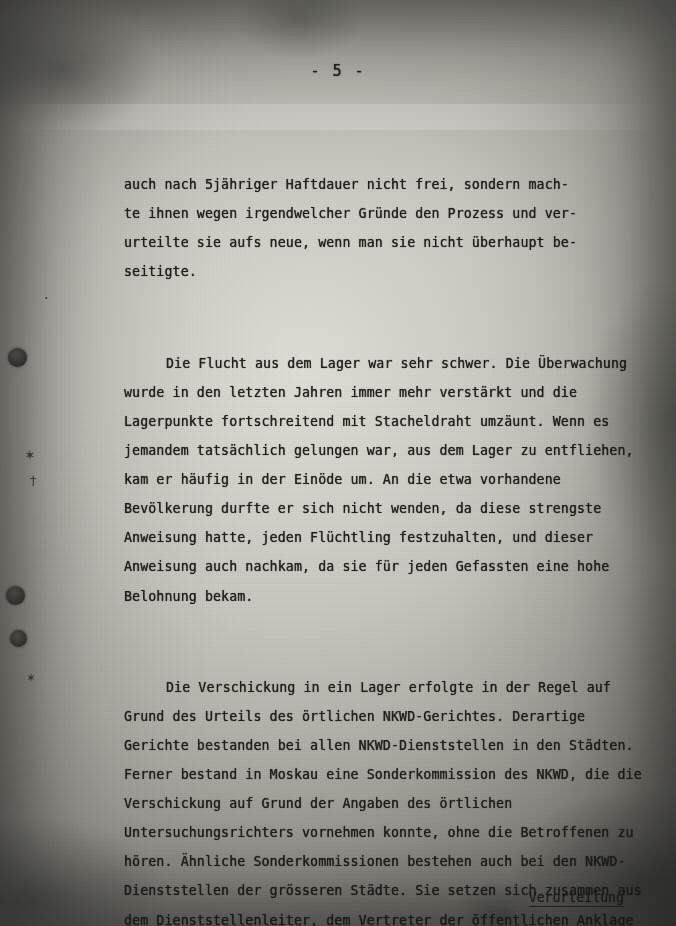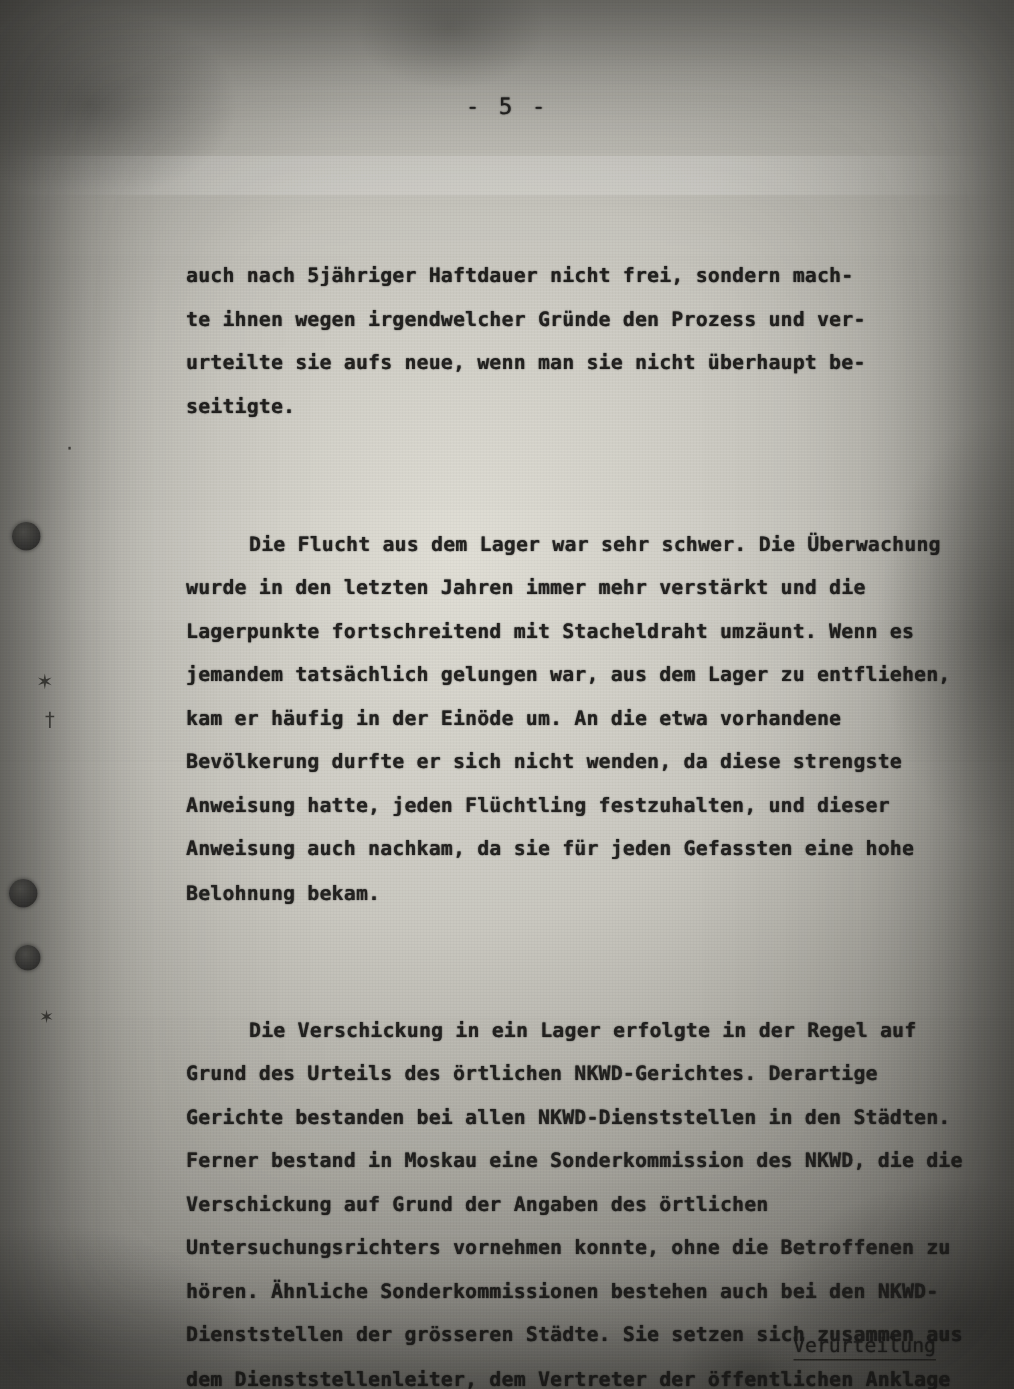--- a/index.html
+++ b/index.html
@@ -79,21 +79,21 @@
     top: 112px;
     left: 124px;
     width: 520px;
     font-size: 13.2px;
     line-height: 29.1px;
     color: #201f1d;
     text-shadow: 0 0 1.1px rgba(0,0,0,0.65), 0.3px 0.3px 0.5px rgba(0,0,0,0.3);
     letter-spacing: 0.15px;
     white-space: pre-wrap;
   }
-  .para { margin: 0; font-weight: bold; }
+  .para { margin: 0; }
   .para + .para { margin-top: 4px; }
   .indent { display: inline-block; width: 42px; }
 
   #closing {
     position: absolute;
     top: 890px;
     left: 0;
     width: 676px;
     text-align: right;
     padding-right: 52px;

